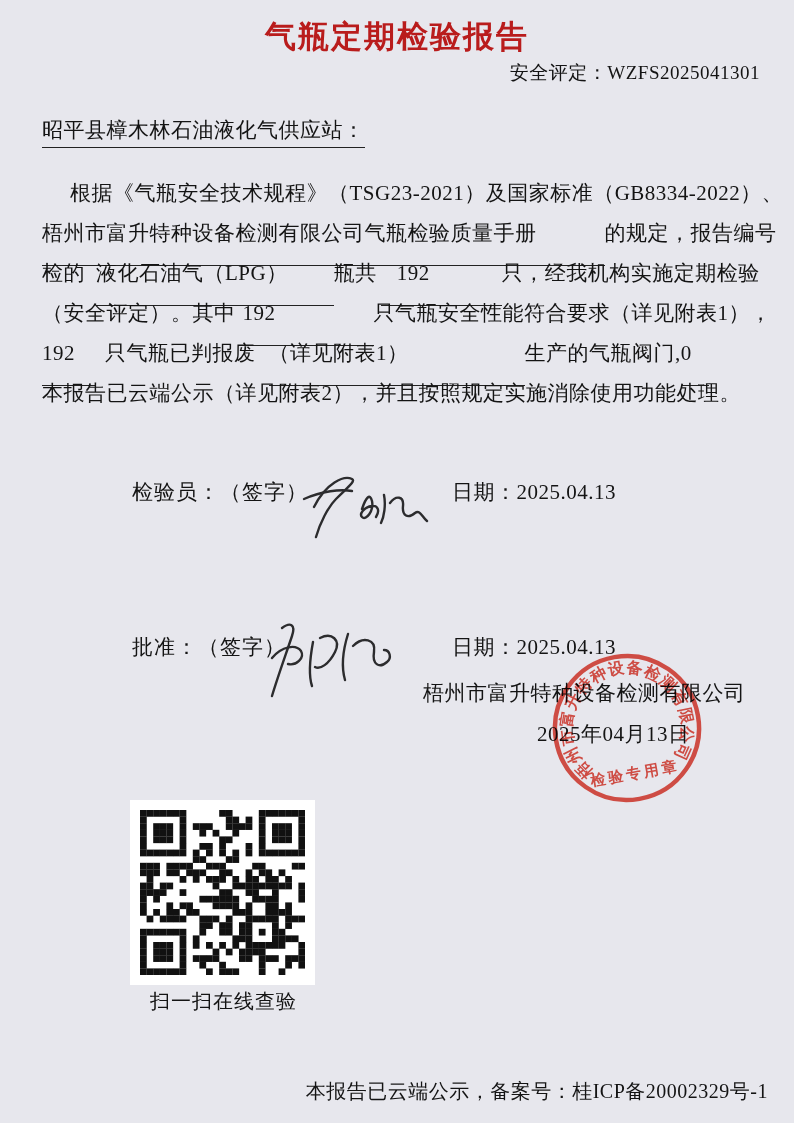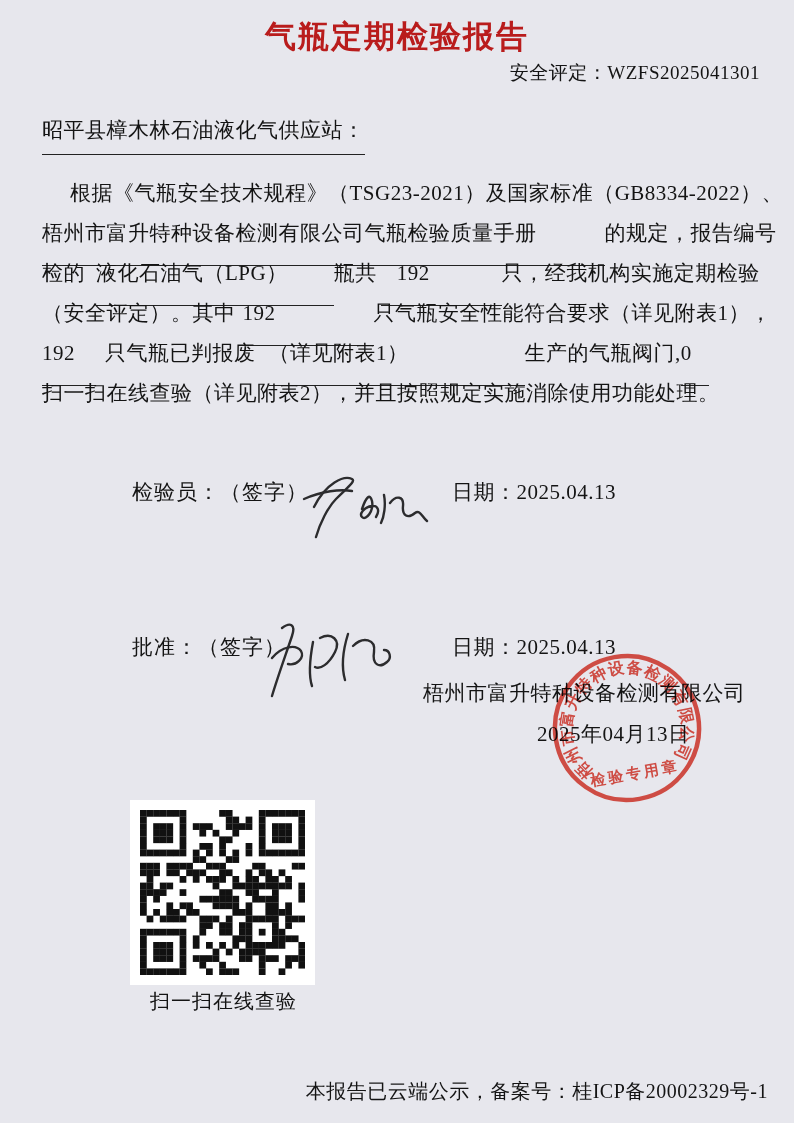--- a/index.html
+++ b/index.html
@@ -10,21 +10,21 @@
     font-family:"Liberation Serif","DejaVu Serif",serif;
   }
   .title {
     position:absolute; top:16px; left:0; width:100%;
     text-align:center; font-size:31px; font-weight:bold; letter-spacing:2px;
     font-family:Liberation Sans, sans-serif; color:#b91c1c;
   }
   .report-no { position:absolute; top:60px; right:34px; font-size:19px; letter-spacing:.5px; }
   .addressee {
     position:absolute; top:116px; left:42px; font-size:21px;
-    border-bottom:1.5px solid #222; padding-bottom:10px; letter-spacing:.5px;text-align:right;
+    border-bottom:1.5px solid #222; padding-bottom:3px; letter-spacing:.5px;text-align:right;
   }
   .body-text { position:absolute; top:173px; left:42px; width:712px; font-size:21px; }
   .body-text .line { height:40px; line-height:40px; white-space:nowrap; letter-spacing:.5px; }
   .indent { text-indent:28px; }
   .u { border-bottom:1.5px solid #222; padding-bottom:20px; }
   .sig-row { position:absolute; left:0; width:100%; height:90px; font-size:21px; }
   .sig-label { position:absolute; left:132px; top:13px; letter-spacing:1px; }
   .sig-date  { position:absolute; left:452px; top:13px; letter-spacing:.5px; }
   .sig-svg { position:absolute; }
   .sig-svg path { fill:none; stroke:#2c2c2e; stroke-width:2.4; stroke-linecap:round; }
@@ -46,21 +46,21 @@
   <div class="report-no"><span>安全评定：</span><span>WZFS2025041301</span></div>
 
   <div class="addressee">昭平县樟木林石油液化气供应站：</div>
 
   <div class="body-text">
     <div class="line indent"><span>根据《气瓶安全技术规程》（TSG23-2021）及国家标准（GB8334-2022）、</span></div>
     <div class="line"><span class="u" style="padding-right:68px;">梧州市富升特种设备检测有限公司气瓶检验质量手册</span><span>的规定，报告编号</span></div>
     <div class="line"><span>检的</span><span class="u" style="margin-left:11px;padding-right:46px;">液化石油气（LPG）</span><span>瓶共</span><span class="u" style="margin-left:4px;padding-left:16px;padding-right:72px;">192</span><span>只，经我机构实施定期检验</span></div>
     <div class="line"><span>（安全评定）。其中</span><span class="u" style="margin-left:2px;padding-left:5px;padding-right:98px;">192</span><span>只气瓶安全性能符合要求（详见附表1），</span></div>
     <div class="line"><span class="u" style="padding-right:21px;">192</span><span style="margin-left:9px;">只气瓶已判报废</span><span class="u" style="margin-left:13px;padding-right:116px;">（详见附表1）</span><span>生产的气瓶阀门,</span><span class="u" style="padding-right:17px;">0</span></div>
-    <div class="line"><span>扫一扫在线查验（详见附表2），并且按照规定实施消除使用功能处理。</span></div>
+    <div class="line"><span>本报告已云端公示（详见附表2），并且按照规定实施消除使用功能处理。</span></div>
   </div>
 
   <div class="sig-row" style="top:465px;">
     <span class="sig-label">检验员：（签字）</span>
     <svg class="sig-svg" style="left:292px;top:0px;" width="140" height="85" viewBox="0 0 140 85">
       <path d="M22,42 C34,18 52,10 60,14 C64,16 56,22 44,34 C36,42 28,58 24,72"></path>
       <path d="M12,34 C30,26 48,24 60,26"></path>
       <path d="M70,44 C74,32 78,28 80,36 C82,46 74,56 70,52 C67,49 72,42 80,41 C86,40 88,46 84,52"></path>
       <path d="M92,30 C94,40 92,52 89,58"></path>
       <path d="M98,38 C104,30 112,31 111,41 C110,51 116,54 123,48 C128,44 130,52 135,56"></path>

